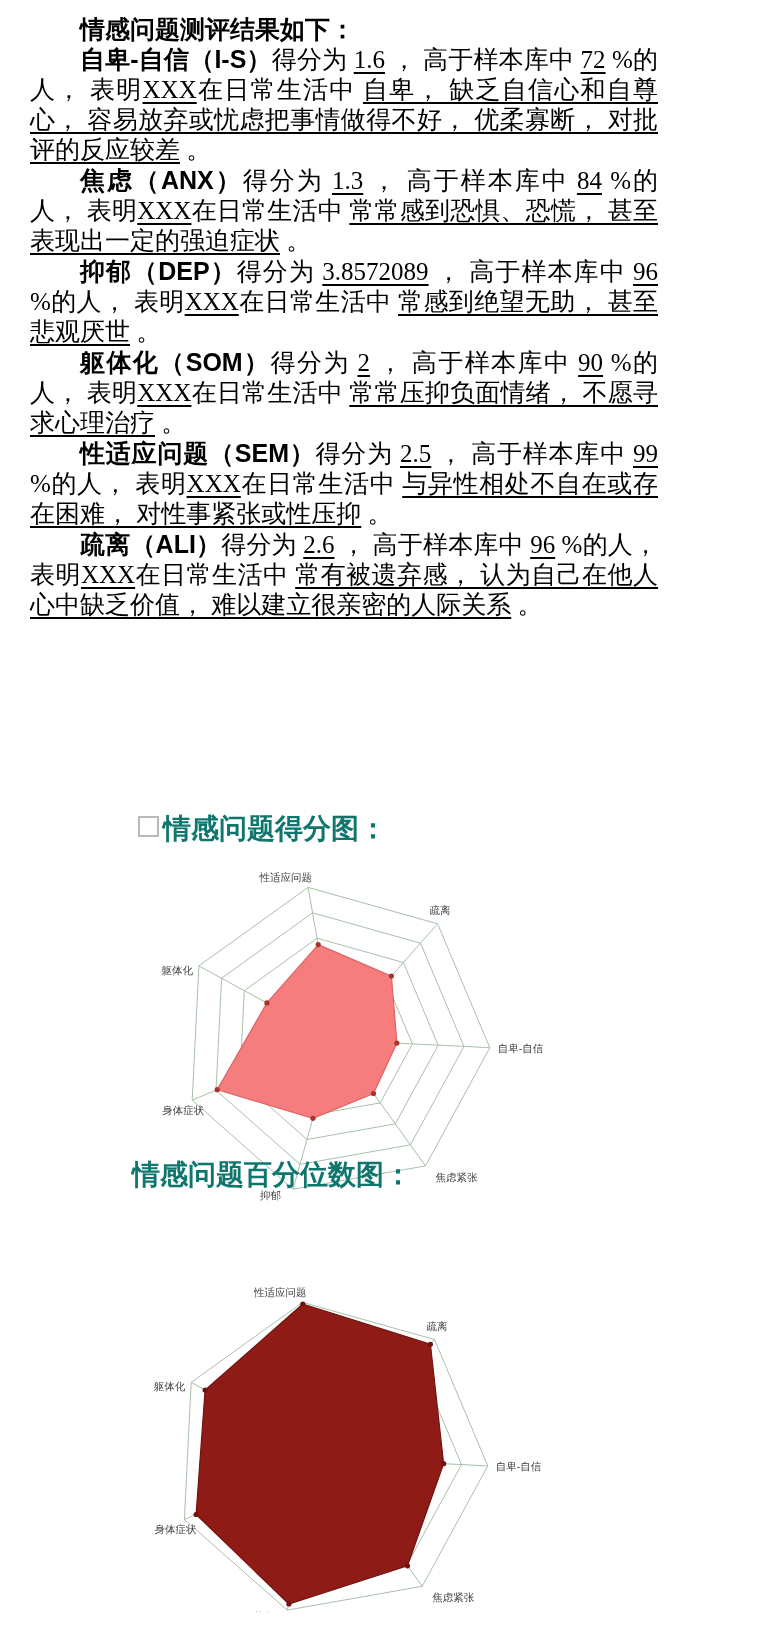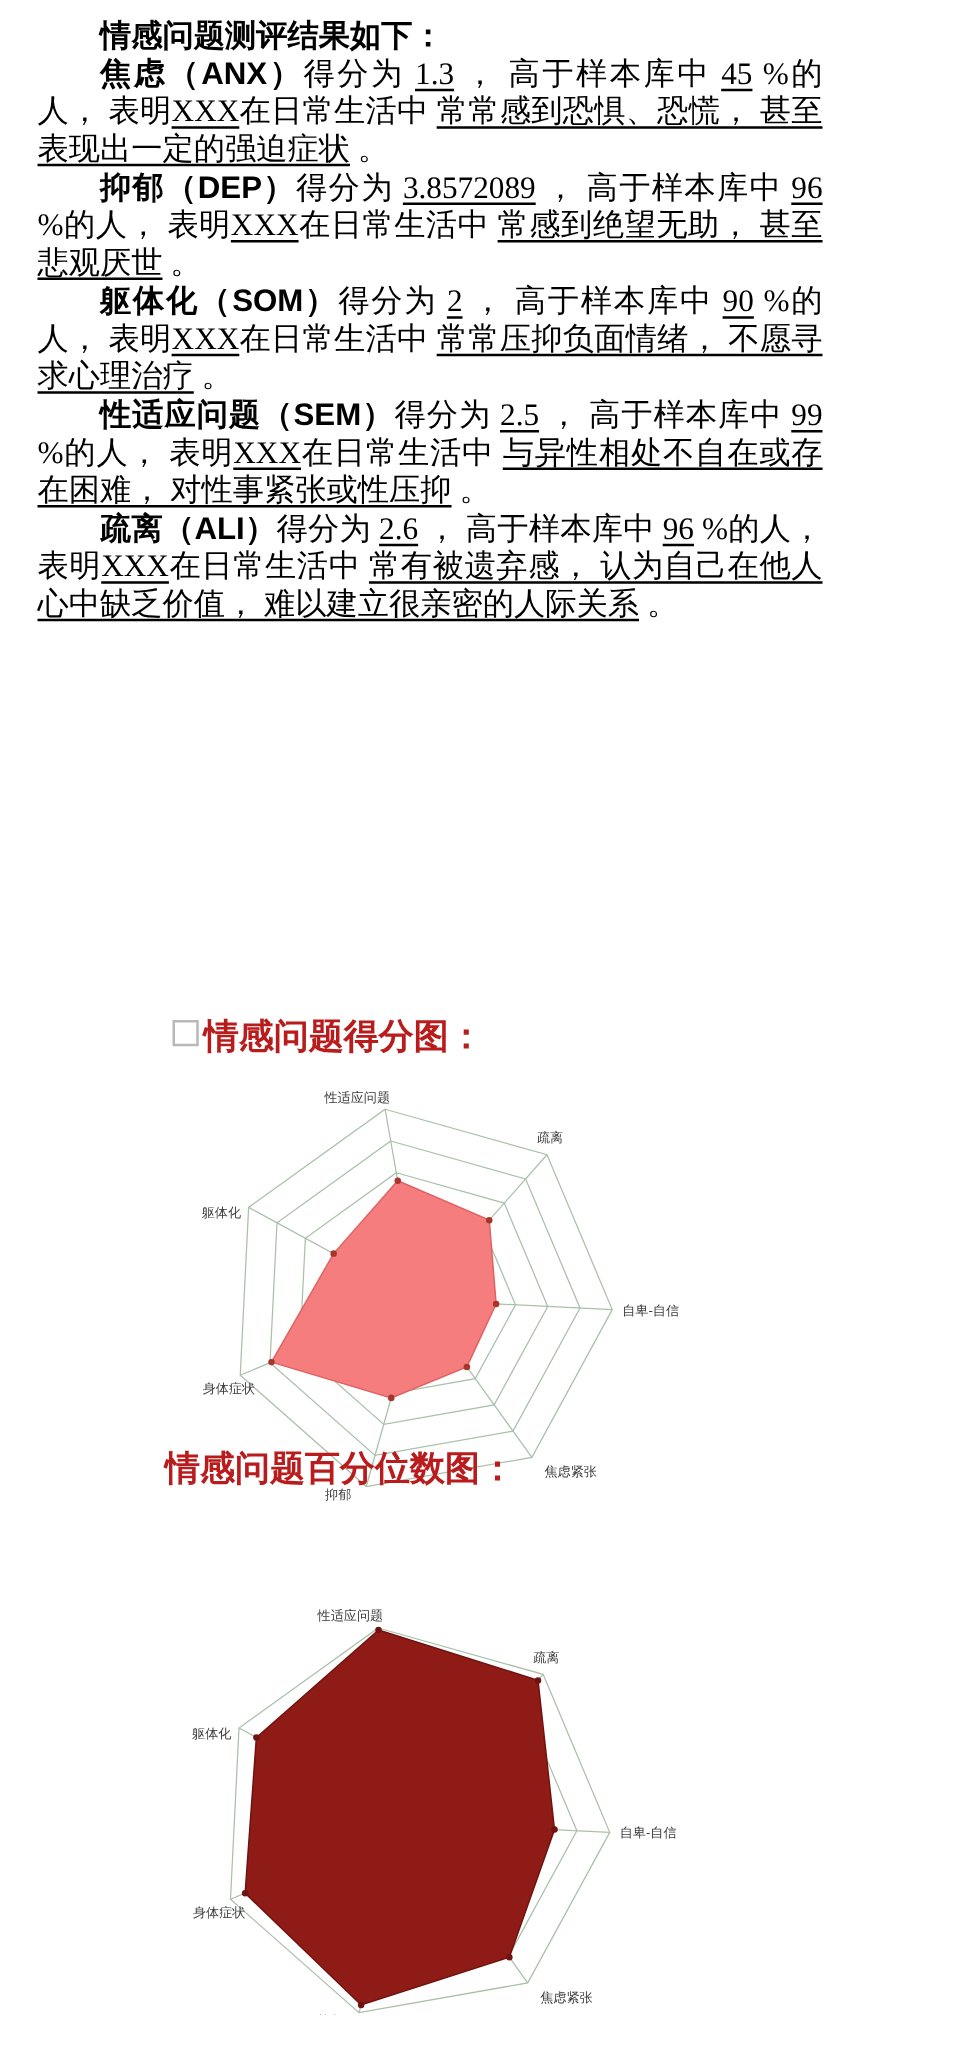--- a/index.html
+++ b/index.html
@@ -4,41 +4,42 @@
 <style>
   html,body{margin:0;padding:0;background:#fff;}
   #page{position:relative;width:762px;height:1612px;background:#fff;overflow:hidden;
         font-family:"Liberation Serif","DejaVu Serif",serif;color:#000;}
   #text-block{position:absolute;left:30px;top:14px;width:628px;
         font-size:25px;line-height:30px;text-align:justify;}
   .para{margin:0;text-indent:2em;}
   .b{font-weight:700;font-family:"Liberation Sans","DejaVu Sans",sans-serif;}
   .u{text-decoration:underline;text-decoration-thickness:1.8px;text-underline-offset:4px;}
   .heading{position:absolute;font-family:"Liberation Sans","DejaVu Sans",sans-serif;
-        font-weight:700;font-size:28px;color:#b91c1c;white-space:nowrap;}
+        font-weight:700;font-size:28px;color:#0f766e;white-space:nowrap;}
   #score-heading{left:138px;top:810px;}
   #percentile-heading{left:132px;top:1156px;}
   .box-glyph{display:inline-block;width:17px;height:17px;border:2px solid #b9b9b9;
         margin-right:4px;vertical-align:1px;}
   svg.radar{position:absolute;overflow:visible;}
   #chart-score{left:140px;top:850px;}
   #chart-pct{left:130px;top:1278px;}
   .radar-label{font-family:"Liberation Sans","DejaVu Sans",sans-serif;font-size:10.5px;}
   #home-bar{position:absolute;left:245px;top:1620px;width:272px;height:13px;
         border-radius:7px;background:#050505;}
 </style>
 </head>
 <body>
 
 <div id="page">
 
   <div id="text-block">
     <p class="para b">情感问题测评结果如下：</p>
 
-      <p class="para"><span class="b">焦虑（ANX）</span><span>得分为 </span><span class="u">1.3</span><span> ， 高于样本库中 </span><span class="u">45</span><span> %的人， 表明</span><span class="u">XXX</span><span>在日常生活中 </span><span class="u">常常感到恐惧、恐慌， 甚至表现出一定的强迫症状</span><span> 。</span></p>
+  <p class="para"><span class="b">自卑-自信（I-S）</span><span>得分为 </span><span class="u">1.6</span><span> ， 高于样本库中 </span><span class="u">72</span><span> %的人， 表明</span><span class="u">XXX</span><span>在日常生活中 </span><span class="u">自卑， 缺乏自信心和自尊心， 容易放弃或忧虑把事情做得不好， 优柔寡断， 对批评的反应较差</span><span> 。</span></p>
+      <p class="para"><span class="b">焦虑（ANX）</span><span>得分为 </span><span class="u">1.3</span><span> ， 高于样本库中 </span><span class="u">84</span><span> %的人， 表明</span><span class="u">XXX</span><span>在日常生活中 </span><span class="u">常常感到恐惧、恐慌， 甚至表现出一定的强迫症状</span><span> 。</span></p>
       <p class="para"><span class="b">抑郁（DEP）</span><span>得分为 </span><span class="u">3.8572089</span><span> ， 高于样本库中 </span><span class="u">96</span><span> %的人， 表明</span><span class="u">XXX</span><span>在日常生活中 </span><span class="u">常感到绝望无助， 甚至悲观厌世</span><span> 。</span></p>
       <p class="para"><span class="b">躯体化（SOM）</span><span>得分为 </span><span class="u">2</span><span> ， 高于样本库中 </span><span class="u">90</span><span> %的人， 表明</span><span class="u">XXX</span><span>在日常生活中 </span><span class="u">常常压抑负面情绪， 不愿寻求心理治疗</span><span> 。</span></p>
       <p class="para"><span class="b">性适应问题（SEM）</span><span>得分为 </span><span class="u">2.5</span><span> ， 高于样本库中 </span><span class="u">99</span><span> %的人， 表明</span><span class="u">XXX</span><span>在日常生活中  </span><span class="u">与异性相处不自在或存在困难， 对性事紧张或性压抑</span><span> 。</span></p>
       <p class="para"><span class="b">疏离（ALI）</span><span>得分为 </span><span class="u">2.6</span><span> ， 高于样本库中 </span><span class="u">96</span><span> %的人， 表明</span><span class="u">XXX</span><span>在日常生活中 </span><span class="u">常有被遗弃感， 认为自己在他人心中缺乏价值， 难以建立很亲密的人际关系</span><span> 。</span></p>
     </div>
 
   <div id="score-heading" class="heading">
     <span class="box-glyph"></span><span>情感问题得分图：</span>
   </div>
 

